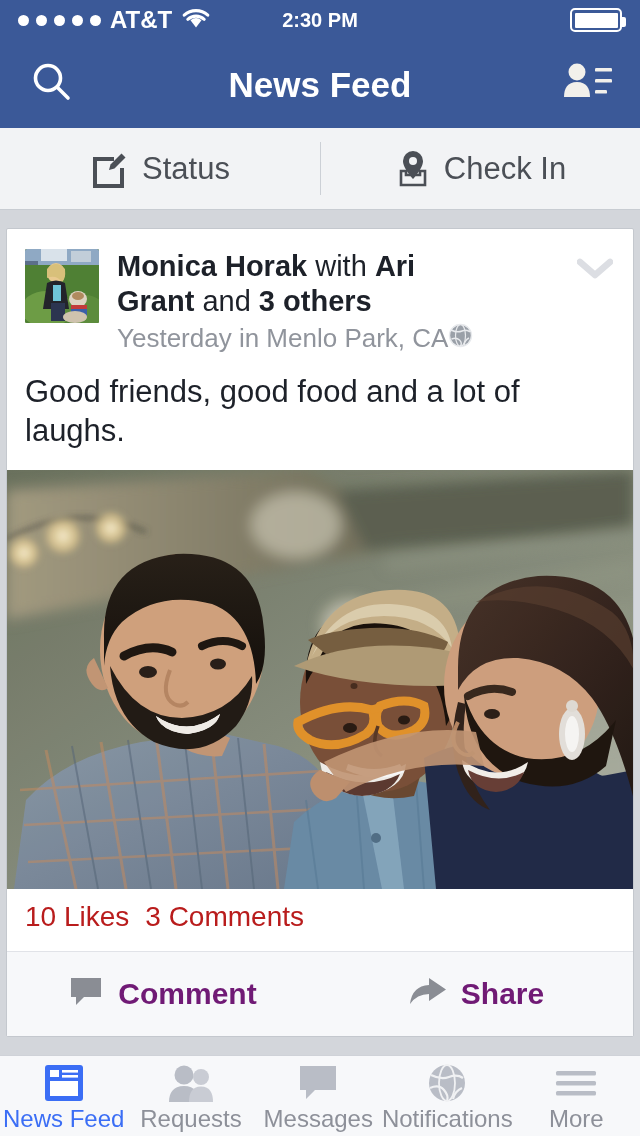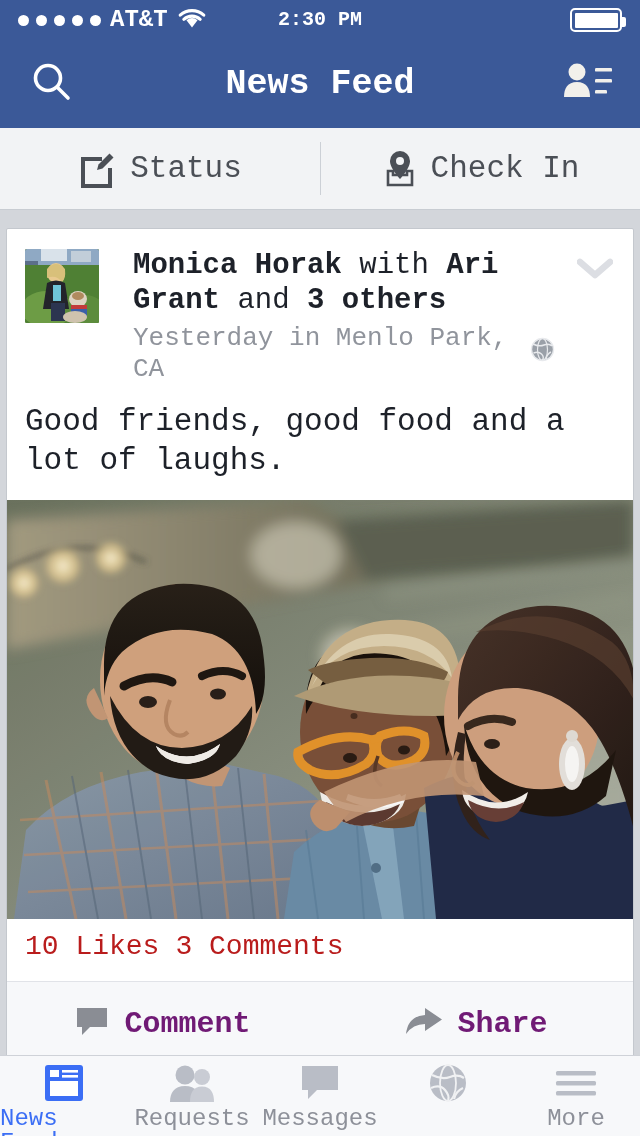--- a/index.html
+++ b/index.html
@@ -11,21 +11,20 @@
     font-family: "Liberation Sans", sans-serif;
     background: #d3d6db;
   }
 
   #app {
     position: relative;
     width: 640px;
     height: 1136px;
     background: #d3d6db;
     overflow: hidden;
-    font-family: Liberation Mono, monospace;
   }
 
   
   .status-bar {
     height: 40px;
     background: #3b5998;
     display: flex;
     align-items: center;
     padding: 0 18px;
     color: #ffffff;
@@ -166,21 +165,21 @@
     position: relative;
   }
   .avatar {
     width: 74px; height: 74px;
     flex: 0 0 74px;
     border-radius: 2px;
     overflow: hidden;
     background: #5a7a3a;
     position: relative;
   }
-  .post-meta { padding-left: 34px; flex: 1; padding-right: 60px; }
+  .post-meta { padding-left: 18px; flex: 1; padding-right: 60px; }
   .post-byline {
     font-size: 29px;
     line-height: 1.2;
     color: #1d2129;
   }
   .post-byline .name { font-weight: bold; }
   .post-byline .conn { font-weight: normal; color: #1d2129; }
   .post-sub {
     margin-top: 4px;
     font-size: 26px;
@@ -637,20 +636,21 @@
     </div>
 
     <div class="tab">
       <span class="tab-icon">
         <svg width="40" height="40" viewBox="0 0 40 40">
           <circle cx="20" cy="20" r="18" fill="#b9bdc6"></circle>
           <path d="M4 12 q10 5 18 2 q8 -3 14 1 M3 25 q9 -4 14 2 q5 6 3 10 M26 36 q2 -8 9 -11" stroke="#f0f1f3" stroke-width="2.2" fill="none"></path>
           <ellipse cx="20" cy="20" rx="8" ry="18" stroke="#f0f1f3" stroke-width="1.8" fill="none"></ellipse>
         </svg>
       </span>
+      <span class="tab-label">Notifications</span>
     </div>
 
     <div class="tab">
       <span class="tab-icon">
         <svg width="44" height="32" viewBox="0 0 44 32">
           <rect x="2" y="4" width="40" height="4.5" rx="1.5" fill="#b9bdc6"></rect>
           <rect x="2" y="14" width="40" height="4.5" rx="1.5" fill="#b9bdc6"></rect>
           <rect x="2" y="24" width="40" height="4.5" rx="1.5" fill="#b9bdc6"></rect>
         </svg>
       </span>

